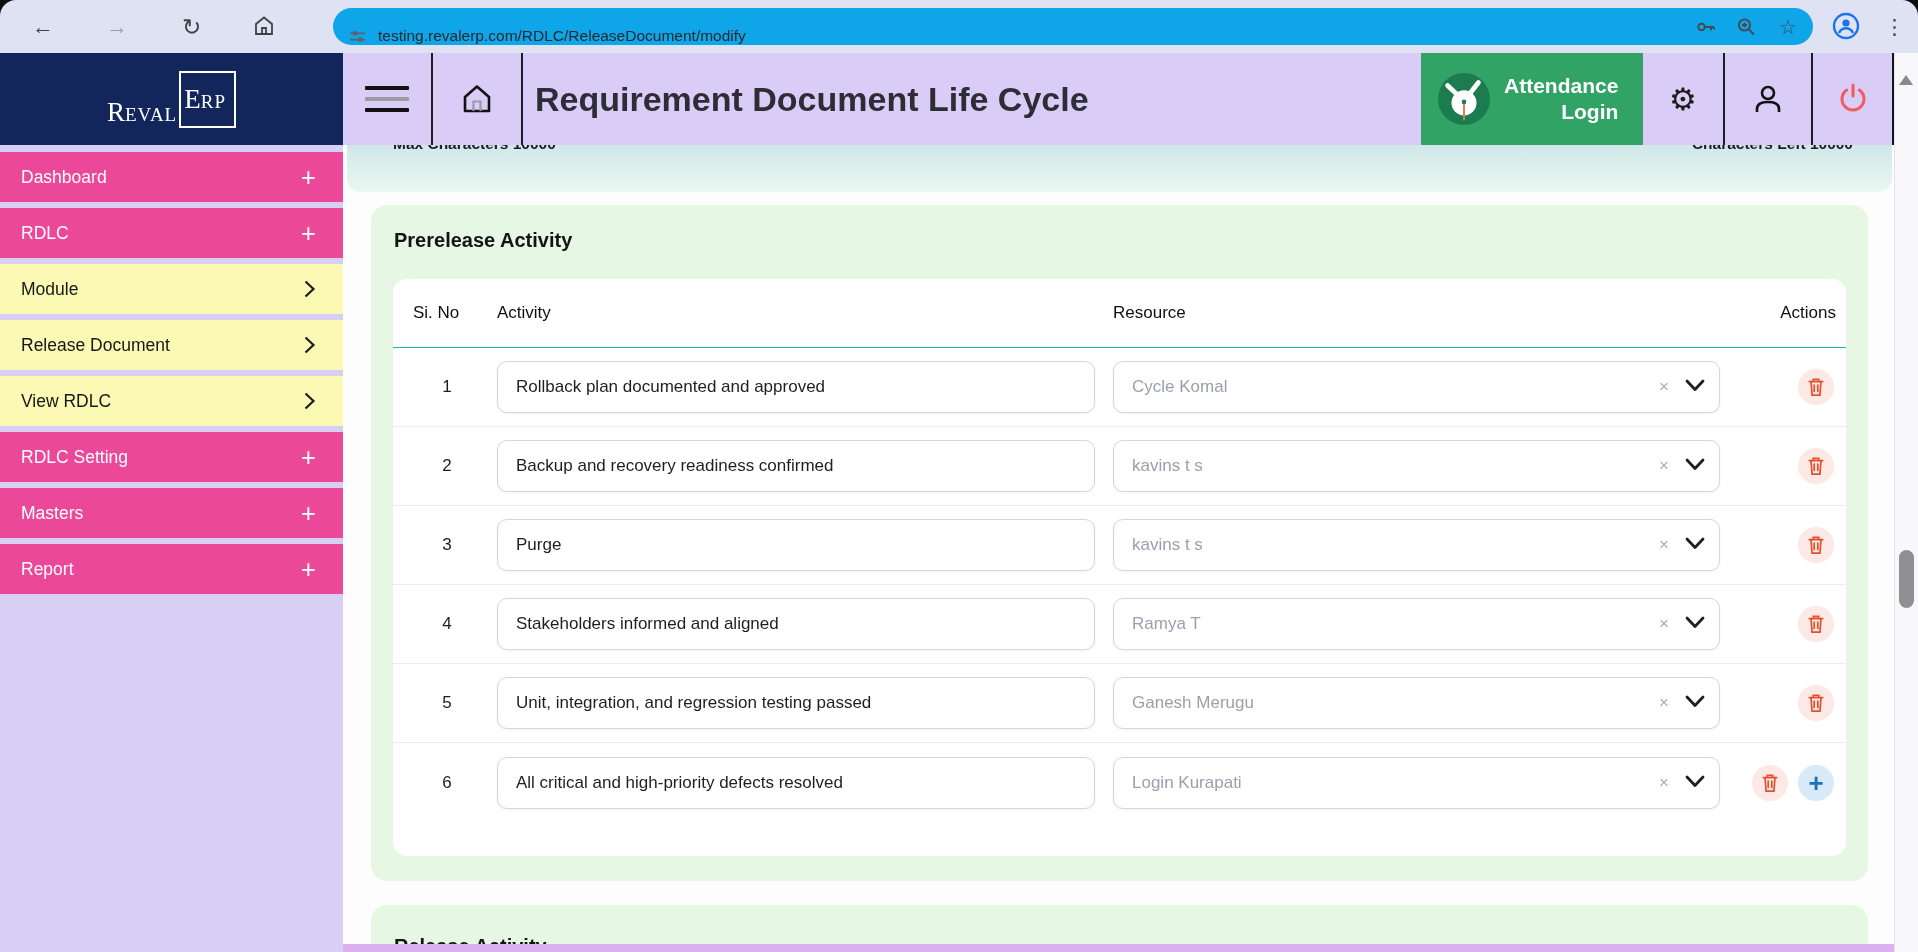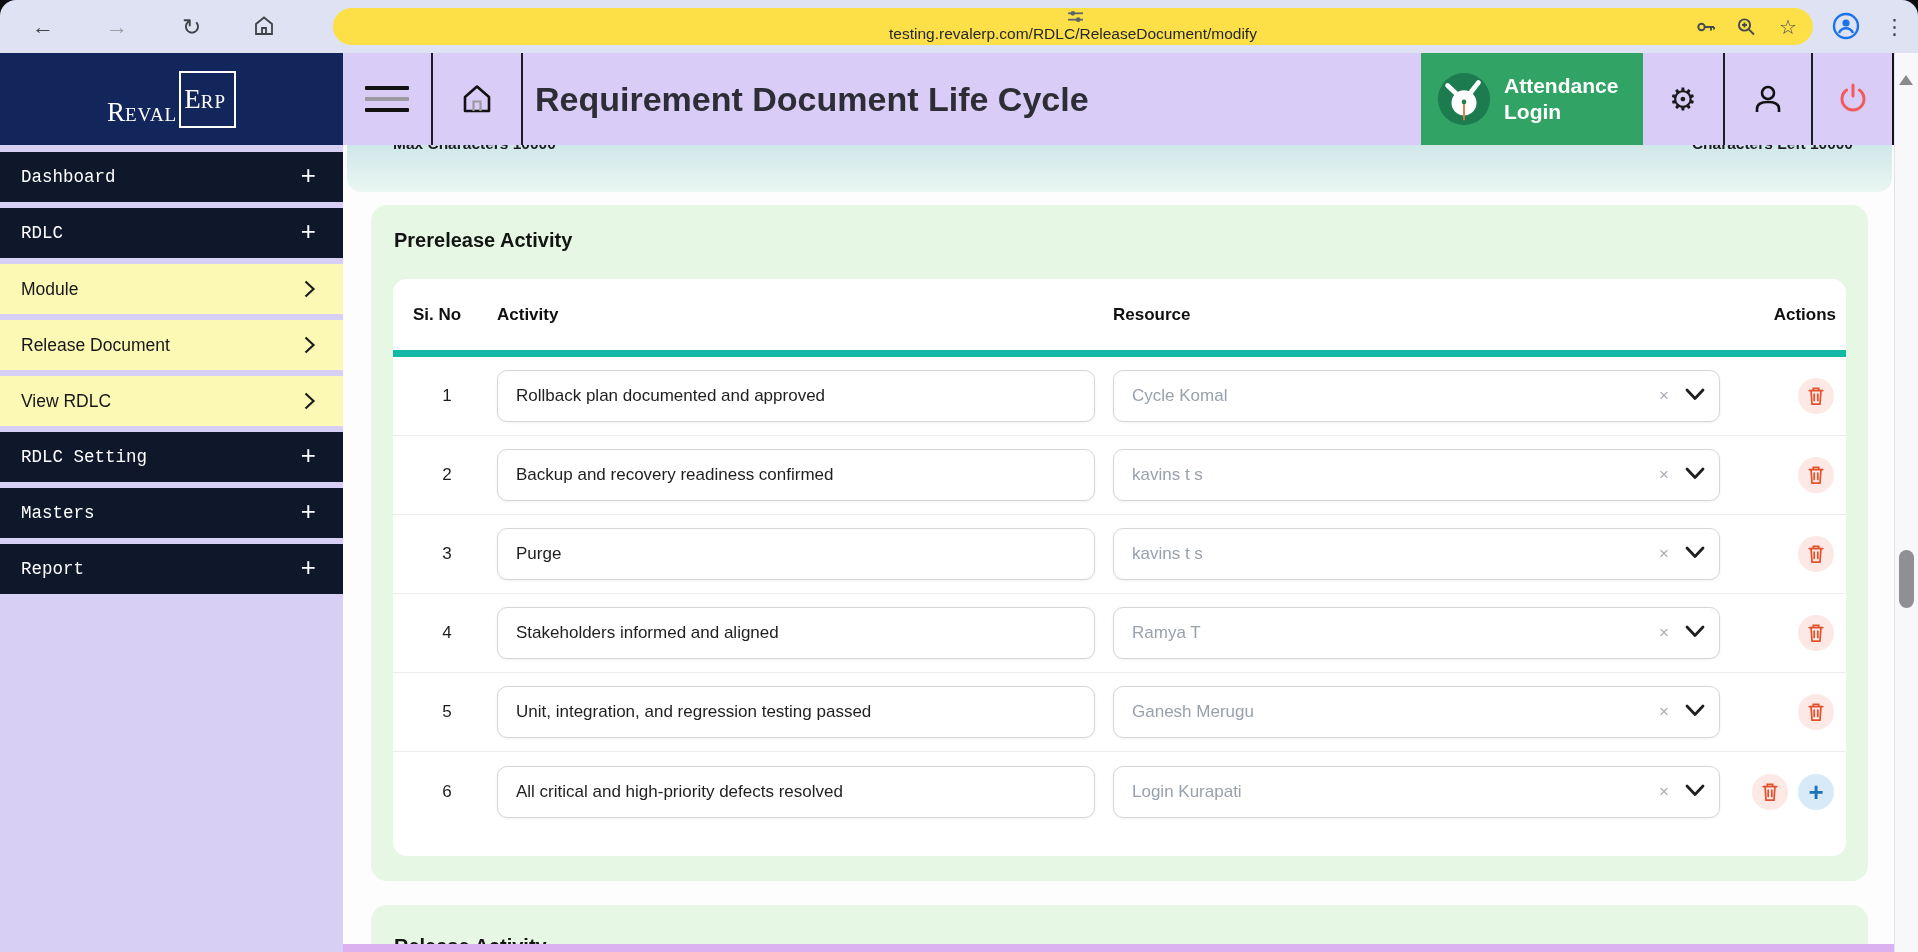--- a/index.html
+++ b/index.html
@@ -6,21 +6,21 @@
   html,body { width:1918px; height:952px; overflow:hidden; background:#0e0e10; }
   .screen { position:relative; width:1918px; height:952px; font-family:"Liberation Sans",sans-serif; background:#0e0e10; }
 
   
   .browser-bar { position:absolute; left:0; top:0; width:1918px; height:53px; background:#dfe2f3; border-radius:16px 16px 0 0; }
   .nav-ic { position:absolute; top:50%; transform:translateY(-50%); font-size:22px; color:#3f4347; cursor:pointer; }
   .nav-back { left:32px; }
   .nav-fwd { left:106px; color:#9aa0a6; }
   .nav-reload { left:182px; font-size:23px; }
   .nav-home { left:252px; top:14px; transform:none; }
-  .omnibox { position:absolute; left:333px; top:8px; width:1480px; height:37px; background:#fde047; border-radius:19px; display:flex; align-items:center; cursor:text;flex-direction:column; }
+  .omnibox { position:absolute; left:333px; top:8px; width:1480px; height:37px; background:#0ea5e9; border-radius:19px; display:flex; align-items:flex-end; cursor:text; }
   .siteinfo { margin-left:16px; margin-right:12px; display:flex; }
   .url-text { font-size:15.5px; color:#26282d; }
   .omni-ic { position:absolute; top:50%; transform:translateY(-50%); display:flex; cursor:pointer; }
   .ic-key { right:96px; }
   .ic-zoom { right:56px; }
   .ic-star { right:16px; font-size:20px; color:#45494e; line-height:1; }
   .avatar { position:absolute; left:1832px; top:12px; cursor:pointer; display:flex; }
   .menu-dots { position:absolute; left:1884px; top:50%; transform:translateY(-50%); font-size:21px; color:#3f4347; cursor:pointer; }
 
   
@@ -33,45 +33,45 @@
   .hd-cell { display:flex; align-items:center; justify-content:center; flex:none; }
   .vdiv { width:2px; background:#1c1c24; flex:none; }
   .hamburger { width:88px; flex-direction:column; gap:7px; cursor:pointer; }
   .hamburger i { display:block; width:44px; height:4px; background:#111; border-radius:1px; }
   .hamburger i.mid { background:#9a9aa0; }
   .home-cell { width:88px; cursor:pointer; }
   .title-cell { flex:1; justify-content:flex-start; padding-left:12px; }
   .page-title { font-size:34px; font-weight:700; color:#2d2d36; }
   .attendance { width:222px; background:#30a365; display:flex; align-items:center; padding-left:16px; cursor:pointer; flex:none; }
   .att-logo { width:54px; height:54px; flex:none; margin-right:13px; display:flex; }
-  .att-text { color:#fff; font-size:21px; font-weight:700; line-height:1.25; }
+  .att-text { color:#fff; font-size:21px; font-weight:700; line-height:1.25;text-align:right; }
   .gear-cell { width:80px; cursor:pointer; font-size:31px; color:#1b1b1b; }
   .person-cell { width:86px; cursor:pointer; }
   .power-cell { width:79px; cursor:pointer; }
 
   
   .sidebar { position:absolute; left:0; top:145px; width:343px; height:807px; background:#d8d0f4; padding-top:7px; }
   .side-item { height:50px; margin-bottom:6px; display:flex; align-items:center; padding:0 27px 0 21px; font-size:17.5px; cursor:pointer; }
-  .side-item.purple { background:#0f172a; color:#ffffff;font-family:Liberation Mono, monospace; }
+  .side-item.purple { background:#ec4899; color:#ffffff; }
   .side-item.yellow { background:#fbf9b4; color:#17171c;align-items:center; }
   .side-label { flex:1; }
   .plus-glyph { font-size:26px; font-weight:300; line-height:1; }
   .chev-right { display:flex; }
 
   
   .content { position:absolute; left:343px; top:145px; width:1551px; height:807px; background:#fdfdfe; }
   .chars-strip { position:absolute; left:4px; top:0; width:1545px; height:47px; border-radius:0 0 14px 14px; background:linear-gradient(180deg,#d0e7e8,#eaf7f2); overflow:hidden; }
   .chars-row { position:absolute; top:-10px; left:46px; right:39px; display:flex; justify-content:space-between; font-size:15.5px; font-weight:700; color:#1d1d25; }
 
   .panel { position:absolute; left:28px; width:1497px; background:#e6f8e4; border-radius:16px; }
   .panel.p1 { top:60px; height:676px; }
   .panel-title { padding:24px 0 0 23px; font-size:20px; font-weight:700; color:#141414; }
   .card { position:absolute; left:22px; top:74px; width:1453px; height:577px; background:#fff; border-radius:14px; }
   .thead, .trow { display:grid; grid-template-columns:84px 598px 18px 607px 1fr; align-items:center; padding:0 10px 0 20px; }
-  .thead { height:78px; font-size:17px; font-weight:700; color:#101010; border-bottom:7px solid #14b8a6; }
+  .thead { height:69px; font-size:17px; font-weight:400; color:#101010; border-bottom:1px solid #14b8a6; }
   .th-actions { justify-self:end;text-align:right; }
   .trow { height:79px; border-bottom:1px solid #ececef; }
   .trow:last-child { border-bottom:none; }
   .sino { justify-self:center; transform:translateX(-8px); font-size:17px; color:#1d1d1d; }
   .activity-input { width:100%; height:52px; border:1px solid #d6d6da; border-radius:10px; padding:0 18px; font-family:"Liberation Sans",sans-serif; font-size:17px; color:#1f1f1f; background:#fff; box-shadow:0 1px 3px rgba(0,0,0,.06); outline:none; }
   .resource { height:52px; border:1px solid #d6d6da; border-radius:10px; background:#fff; display:flex; align-items:center; padding:0 14px 0 18px; box-shadow:0 1px 3px rgba(0,0,0,.06); cursor:pointer; }
   .res-ph { flex:1; font-size:17px; color:#98a1ac; }
   .clear-x { color:#a6adb5; font-size:17px; margin-right:16px; cursor:pointer; }
   .actions { justify-self:end; display:flex; gap:10px; padding-right:2px; }
   .icon-btn { width:36px; height:36px; border-radius:50%; border:none; display:flex; align-items:center; justify-content:center; cursor:pointer; }

